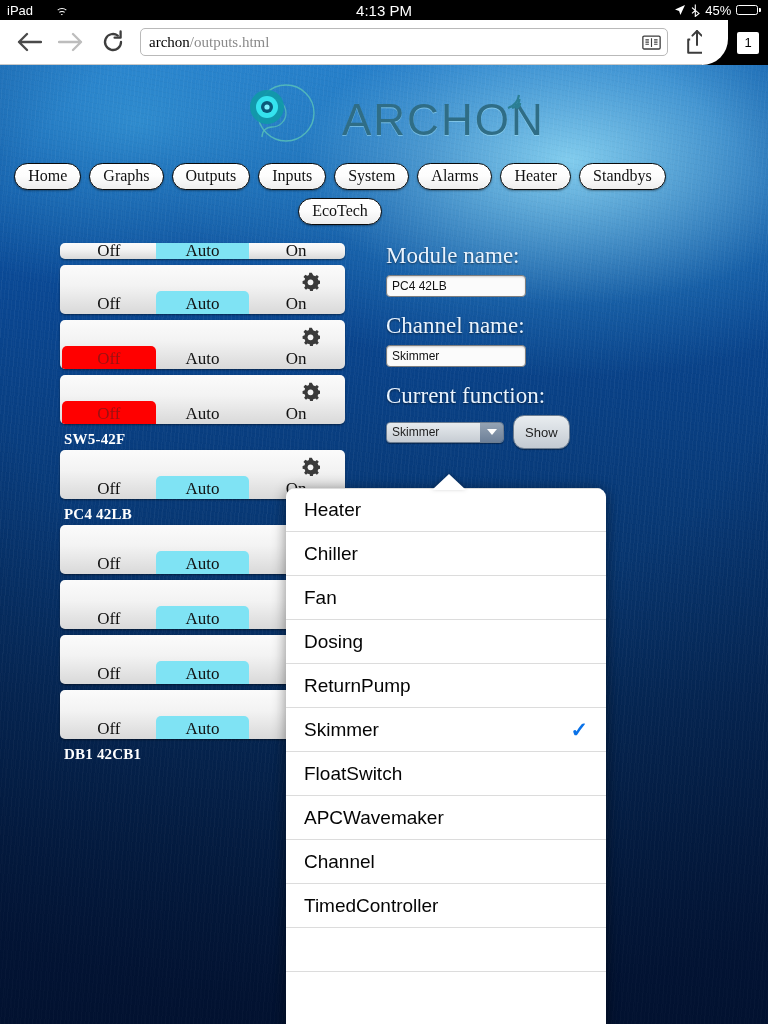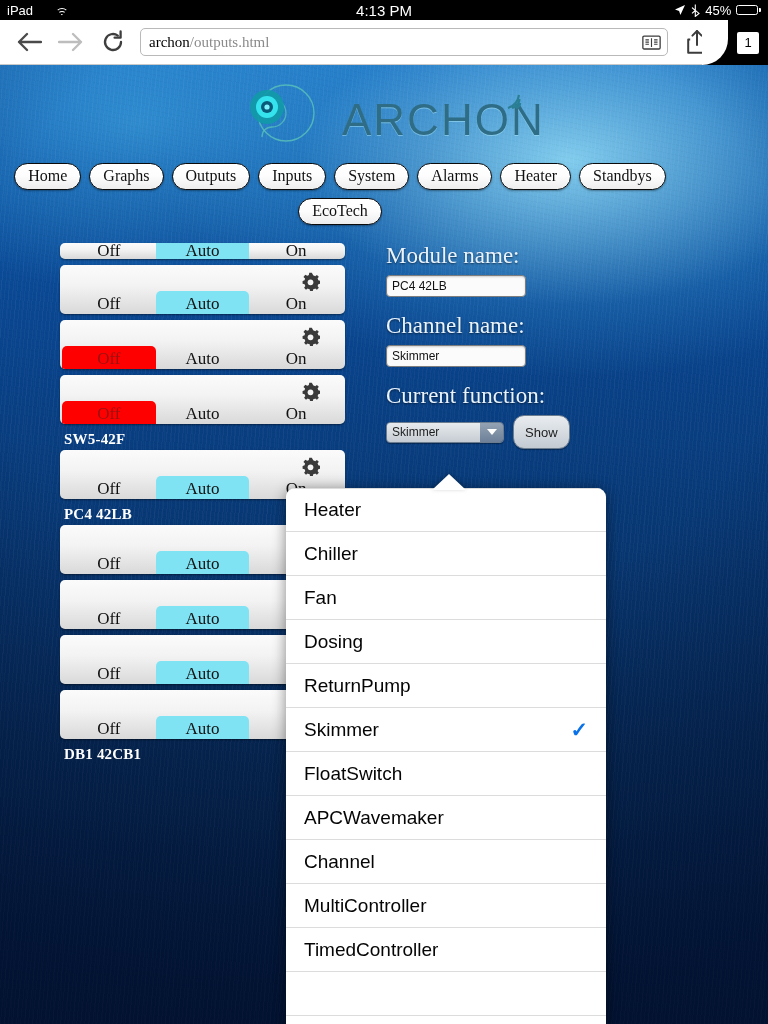--- a/index.html
+++ b/index.html
@@ -502,22 +502,19 @@
           <div class="pop-item">
             <span class="lbl">FloatSwitch</span>
           </div>
           <div class="pop-item">
             <span class="lbl">APCWavemaker</span>
           </div>
           <div class="pop-item">
             <span class="lbl">Channel</span>
           </div>
           <div class="pop-item">
-            <span class="lbl">MultiController</span>
-          </div>
-          <div class="pop-item">
             <span class="lbl">TimedController</span>
           </div>
           <div class="pop-item"></div>
         </div>
     </div>
   </div>
 </div>
 
 </body></html>

